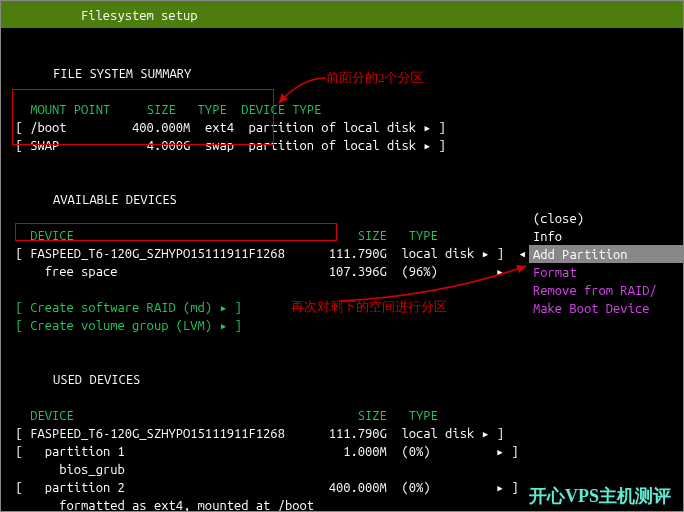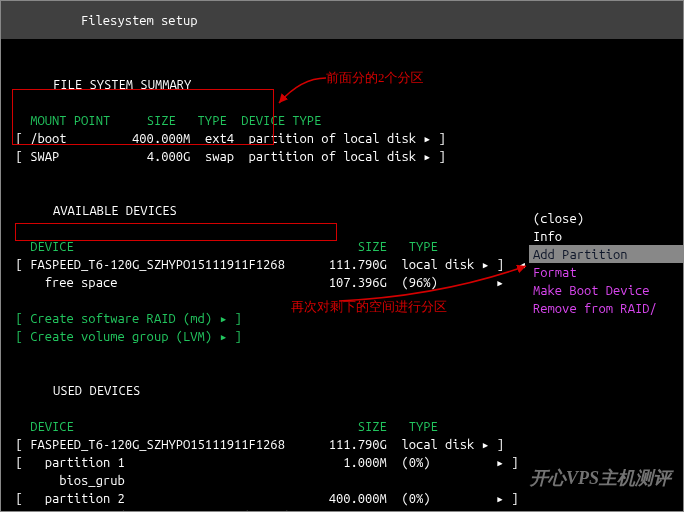--- a/index.html
+++ b/index.html
@@ -9,22 +9,22 @@
     background: #000;
     font-family: "Ubuntu Mono", "DejaVu Sans Mono", monospace;
     font-size: 13px;
     line-height: 18px;
     color: #fff;
     overflow: hidden;
     position: relative;
     border: 1px solid #888;
   }
   .header {
-    background: #404040;
-    height: 38px;
+    background: #4d7c0f;
+    height: 27px;
     color: #fff;
     display: flex;
     align-items: center;
     padding-left: 80px;
     font-size: 13px;
   }
   .content {
     padding: 18px 0 0 0;
     white-space: pre;
     color: #fff;
@@ -38,44 +38,43 @@
     position: absolute;
     left: 528px;
     top: 208px;
     width: 156px;
     font-size: 13px;
     line-height: 18px;
   }
   .menu-item { padding: 0 4px; }
   .menu-sel {
     background: #888;
-    color: #0f172a;
+    color: #ffffff;
     padding: 0 4px;
   }
   .menu-dis { color: #d946ef; padding: 0 4px; }
   
   .annot {
     position: absolute;
     color: #d40000;
     font-family: Liberation Serif, serif;
     font-size: 13px;
     pointer-events: none;
   }
   .box {
     position: absolute;
     border: 1px solid #d40000;
     pointer-events: none;
   }
   .watermark {
     position: absolute;
     right: 12px;
-    bottom: 24px;
-    color: #737373;
+    bottom: 6px;
+    color: #5eead4;
     font-family: "KaiTi", "STKaiti", serif;
-    font-style: italic;
     font-size: 18px;
     font-weight: bold;
   }
   svg.arrow { position: absolute; pointer-events: none; }
 </style>
 </head>
 <body>
 
 <div class="header">
   <span>Filesystem setup</span>
@@ -109,22 +108,22 @@
 <span>        <span>formatted as ext4, mounted at /boot</span></span>
 
 
 </div>
 
 <div class="menu">
   <div class="menu-item">(close)</div>
   <div class="menu-item">Info</div>
   <div class="menu-sel">Add Partition</div>
   <div class="menu-dis">Format</div>
+  <div class="menu-dis">Remove from RAID/</div>
   <div class="menu-dis">Make Boot Device</div>
-  <div class="menu-dis">Remove from RAID/</div>
 </div>
 
 <div class="box" style="left:11px; top:88px; width:262px; height:56px;"></div>
 <div class="box" style="left:14px; top:222px; width:322px; height:18px;"></div>
 
 <div class="annot" style="left:325px; top:68px;">前面分的2个分区</div>
 <div class="annot" style="left:290px; top:297px;">再次对剩下的空间进行分区</div>
 
 <svg class="arrow" style="left:270px; top:72px;" width="60" height="40">
   <defs>

